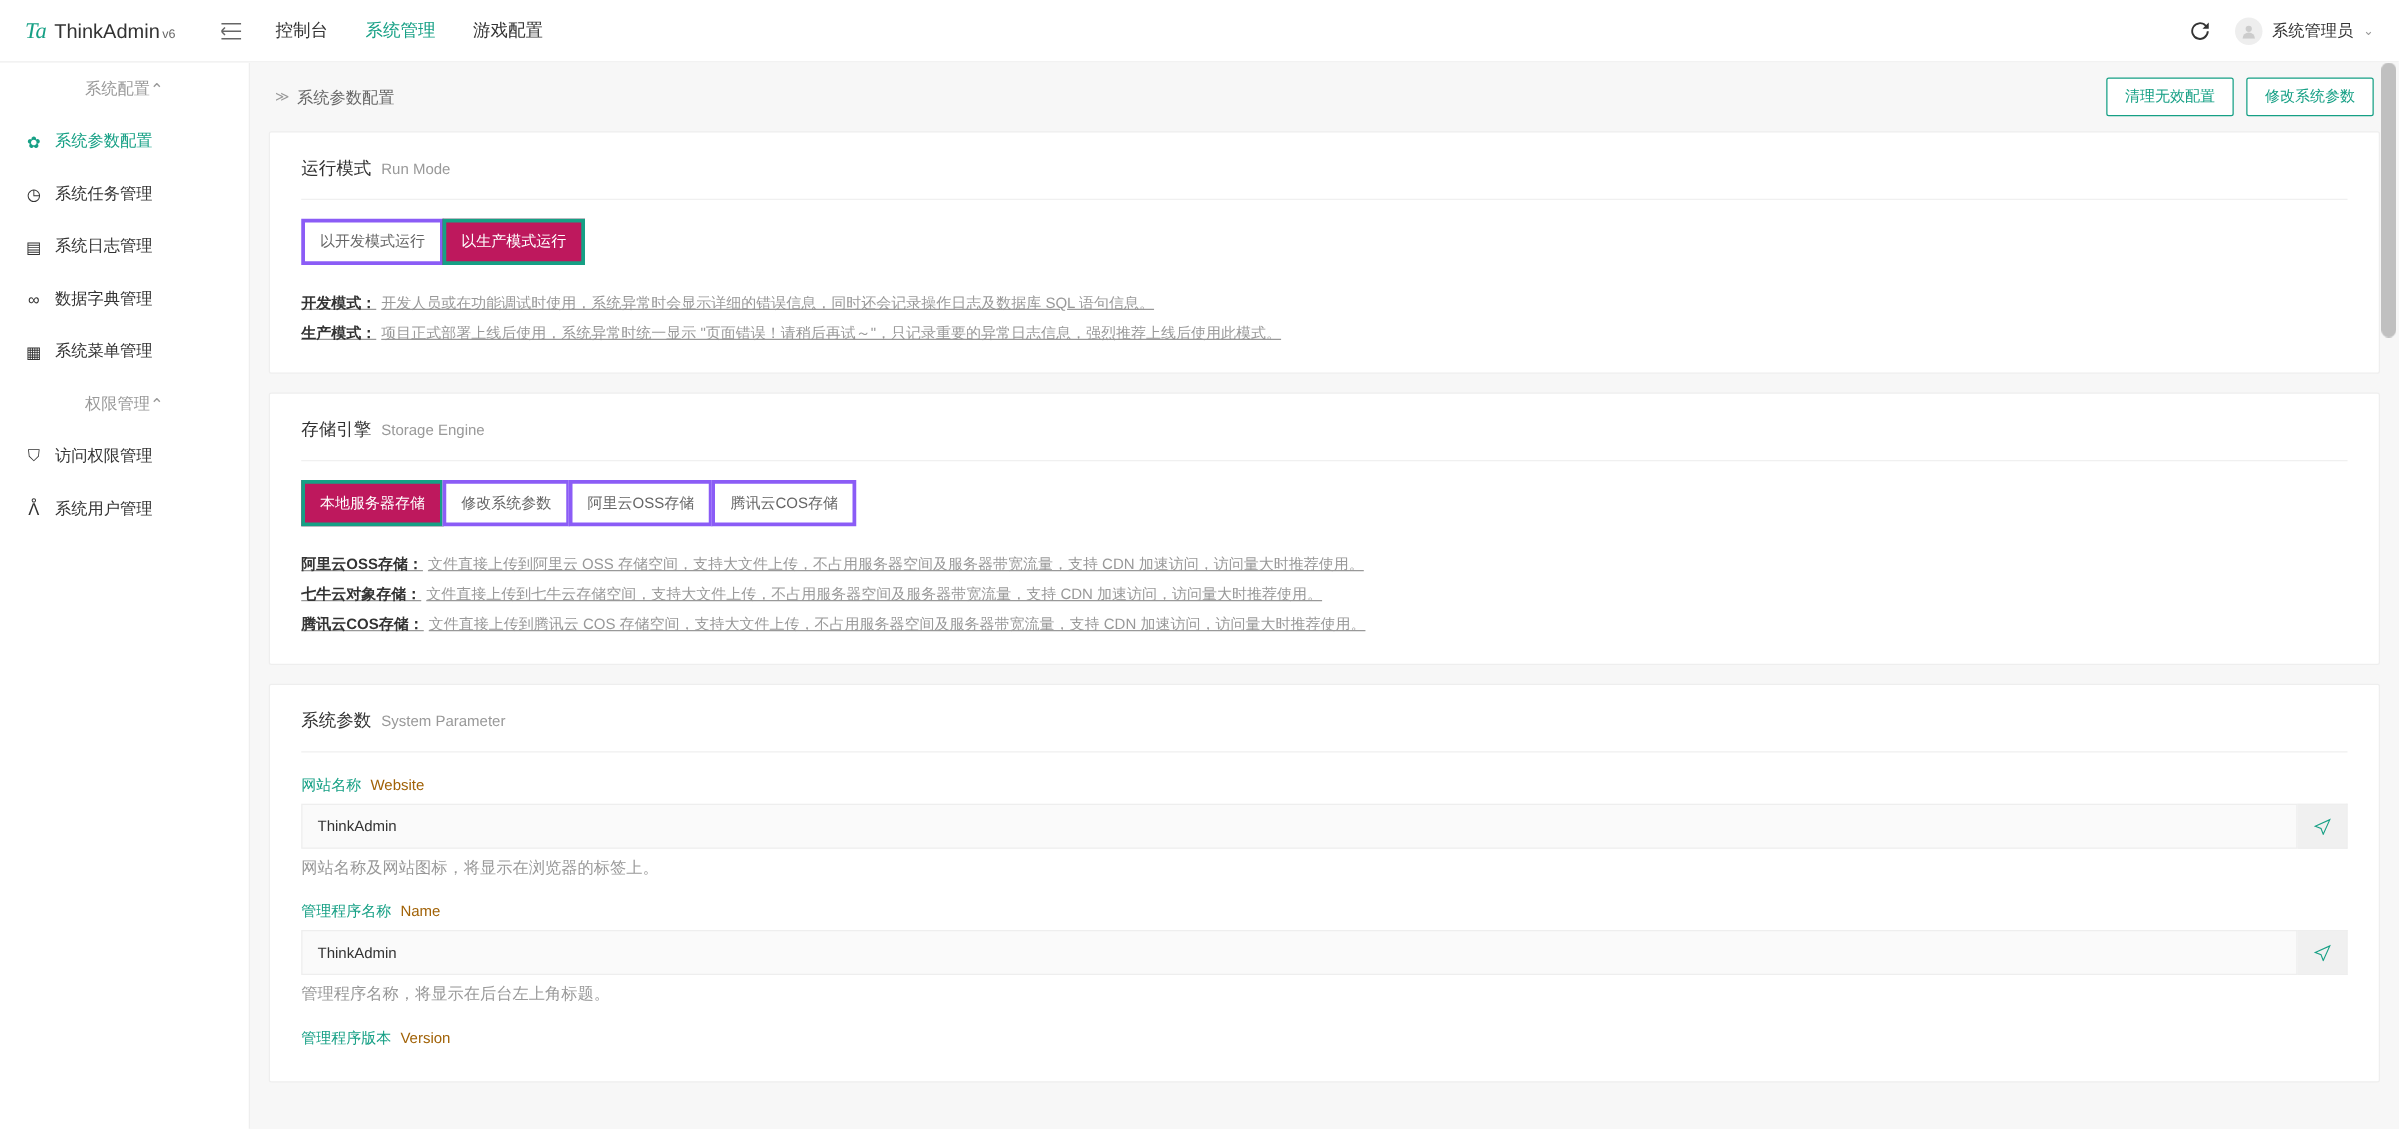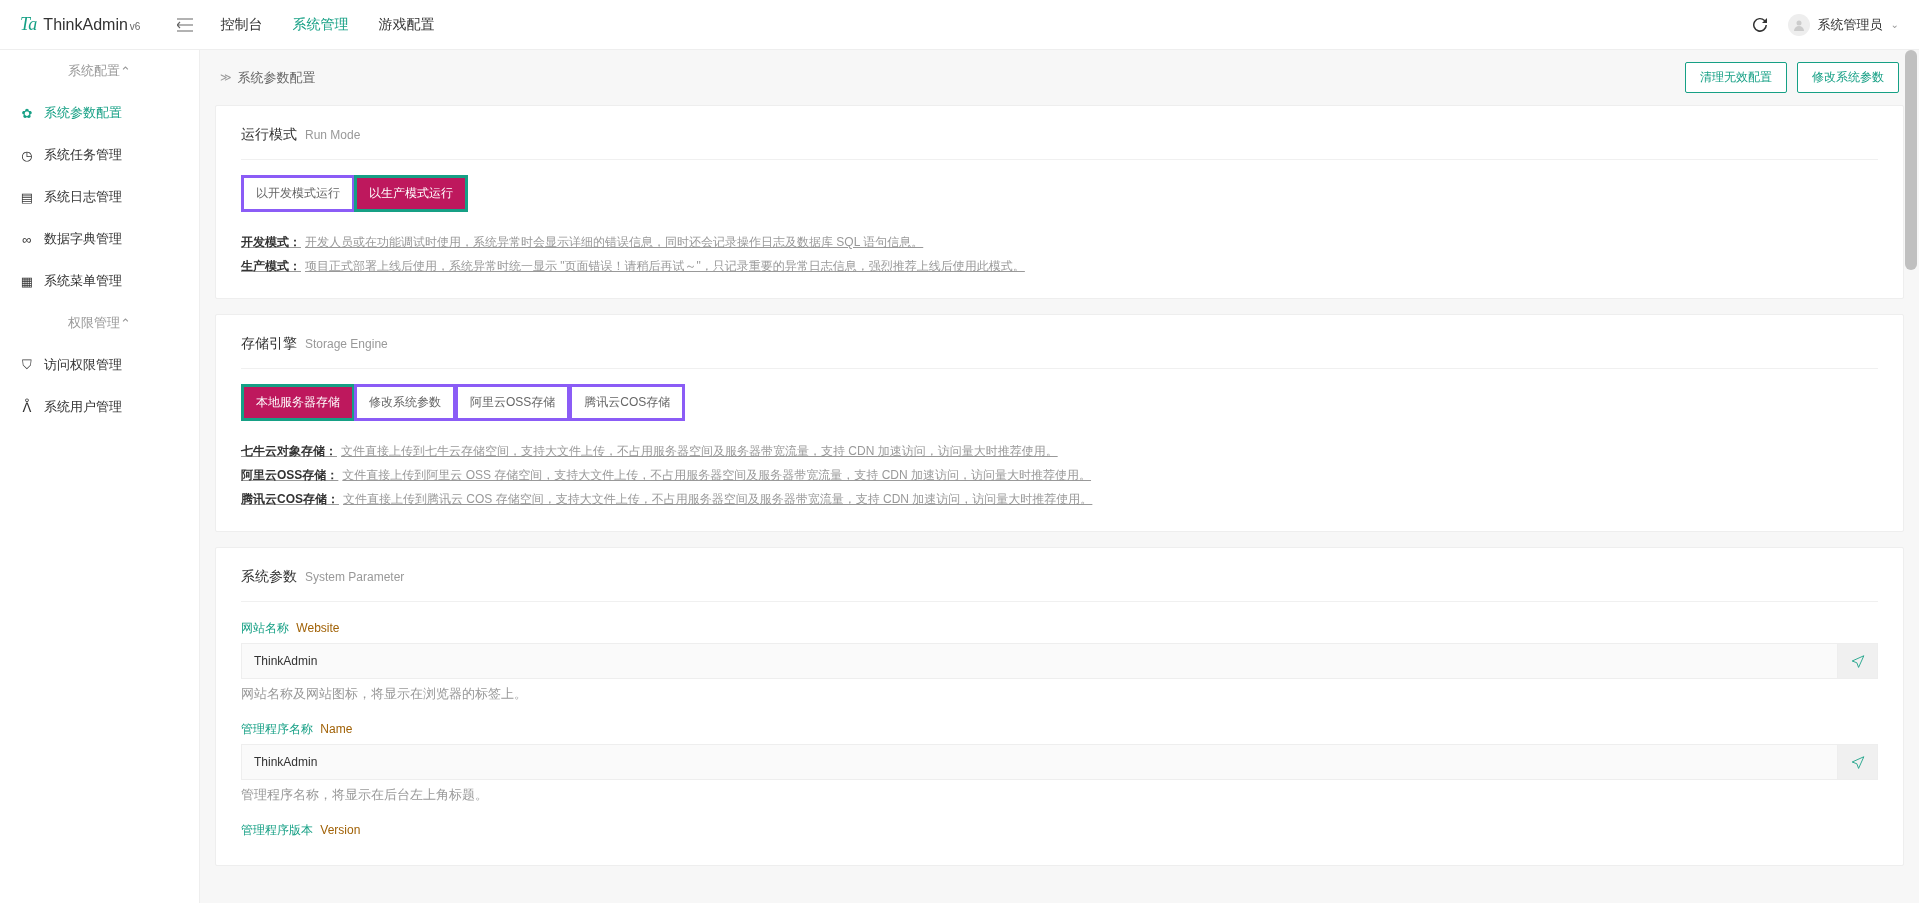--- a/index.html
+++ b/index.html
@@ -176,22 +176,22 @@
         <span class="card-title-main">存储引擎</span>
         <span class="card-title-sub">Storage Engine</span>
       </div>
       <div class="divider"></div>
       <div class="tab-group">
         <div class="tab active">本地服务器存储</div>
         <div class="tab">修改系统参数</div>
         <div class="tab">阿里云OSS存储</div>
         <div class="tab">腾讯云COS存储</div>
       </div>
+      <div class="desc-line"><b>阿里云OSS存储：</b><span>文件直接上传到阿里云 OSS 存储空间，支持大文件上传，不占用服务器空间及服务器带宽流量，支持 CDN 加速访问，访问量大时推荐使用。</span></div>
       <div class="desc-line"><b>七牛云对象存储：</b><span>文件直接上传到七牛云存储空间，支持大文件上传，不占用服务器空间及服务器带宽流量，支持 CDN 加速访问，访问量大时推荐使用。</span></div>
-      <div class="desc-line"><b>阿里云OSS存储：</b><span>文件直接上传到阿里云 OSS 存储空间，支持大文件上传，不占用服务器空间及服务器带宽流量，支持 CDN 加速访问，访问量大时推荐使用。</span></div>
       <div class="desc-line"><b>腾讯云COS存储：</b><span>文件直接上传到腾讯云 COS 存储空间，支持大文件上传，不占用服务器空间及服务器带宽流量，支持 CDN 加速访问，访问量大时推荐使用。</span></div>
     </div>
 
     <div class="card">
       <div class="card-title">
         <span class="card-title-main">系统参数</span>
         <span class="card-title-sub">System Parameter</span>
       </div>
       <div class="divider"></div>
 

